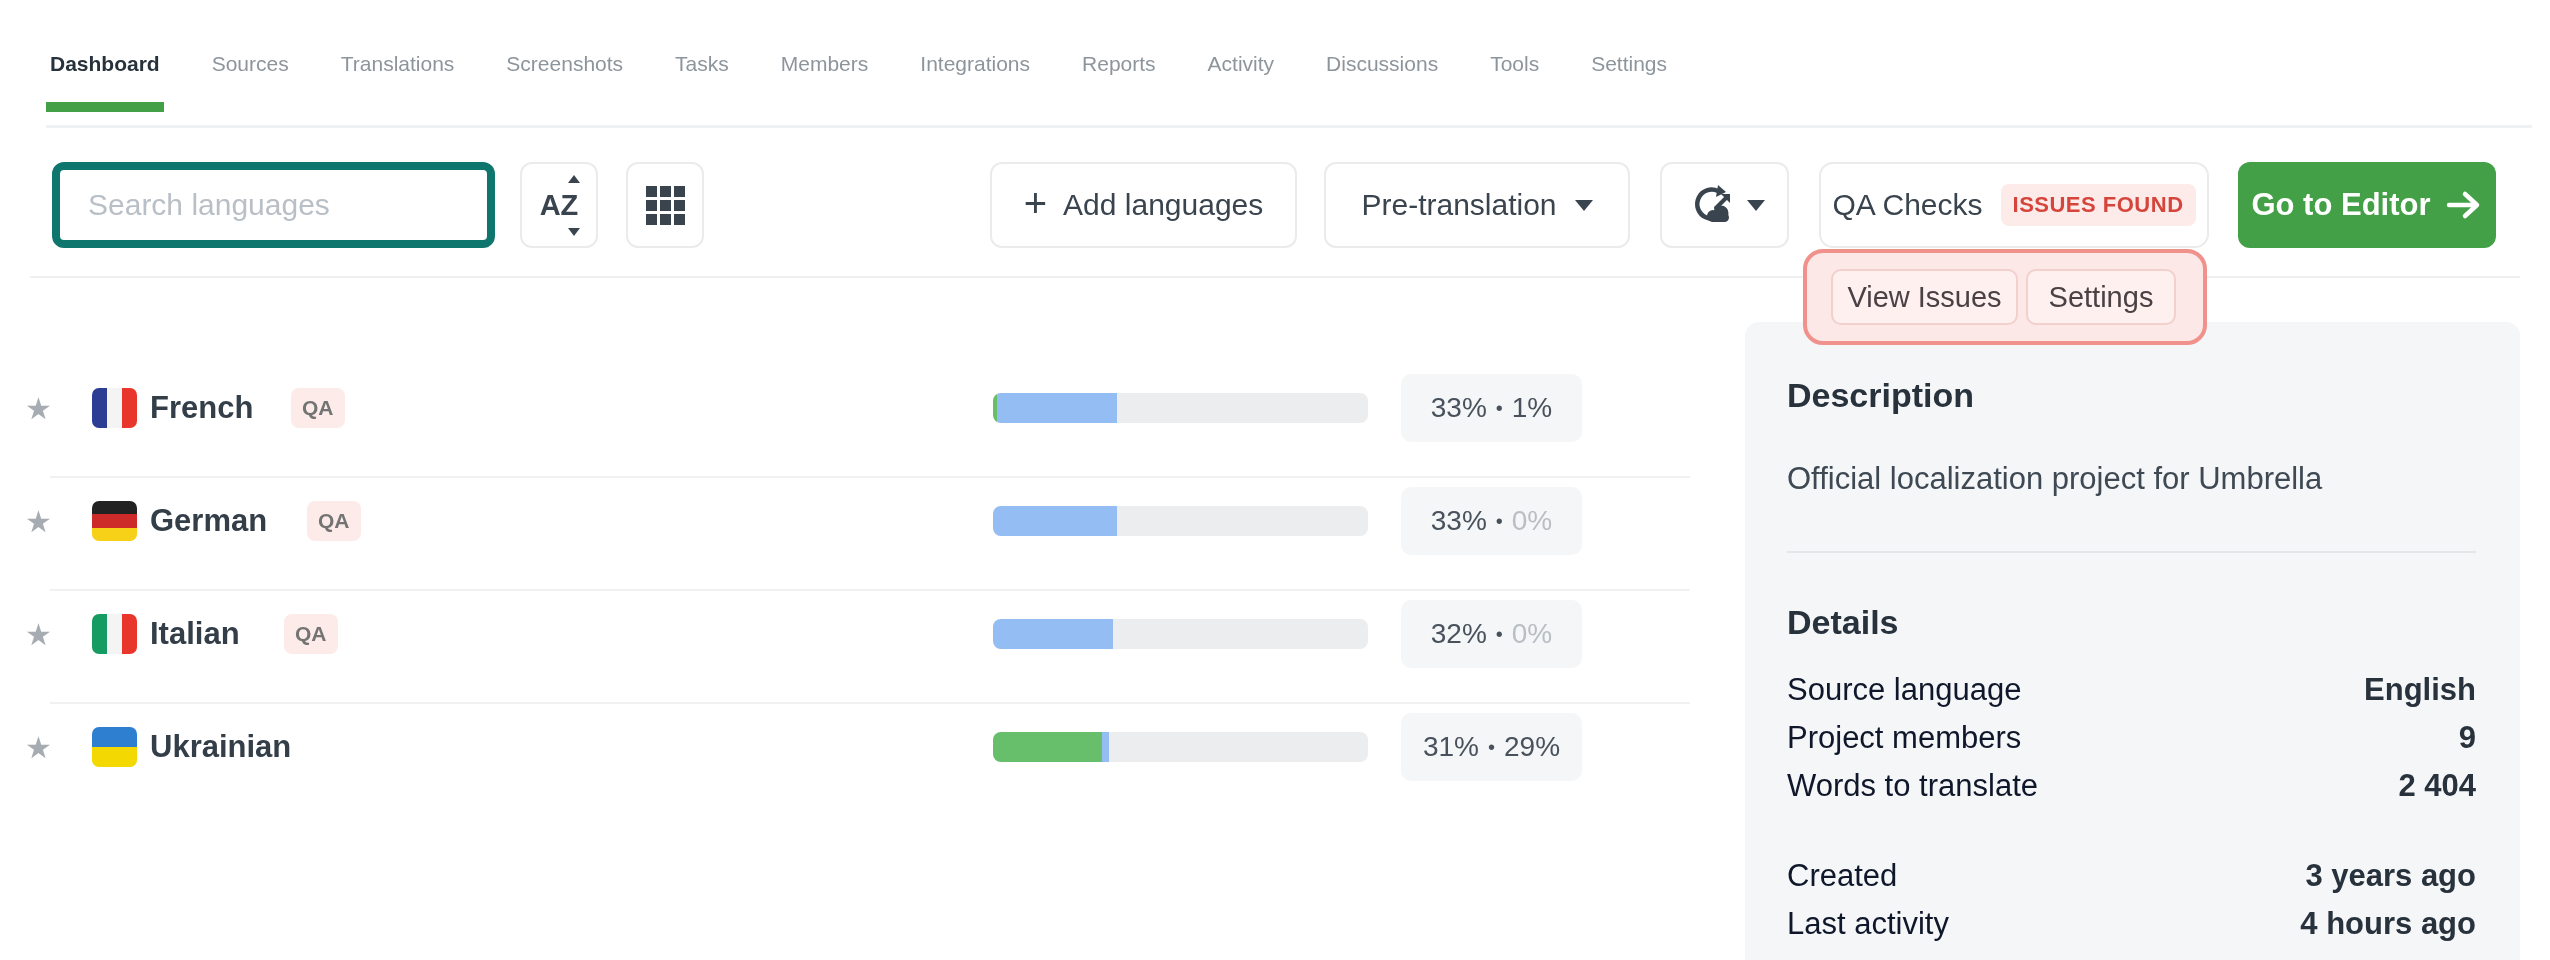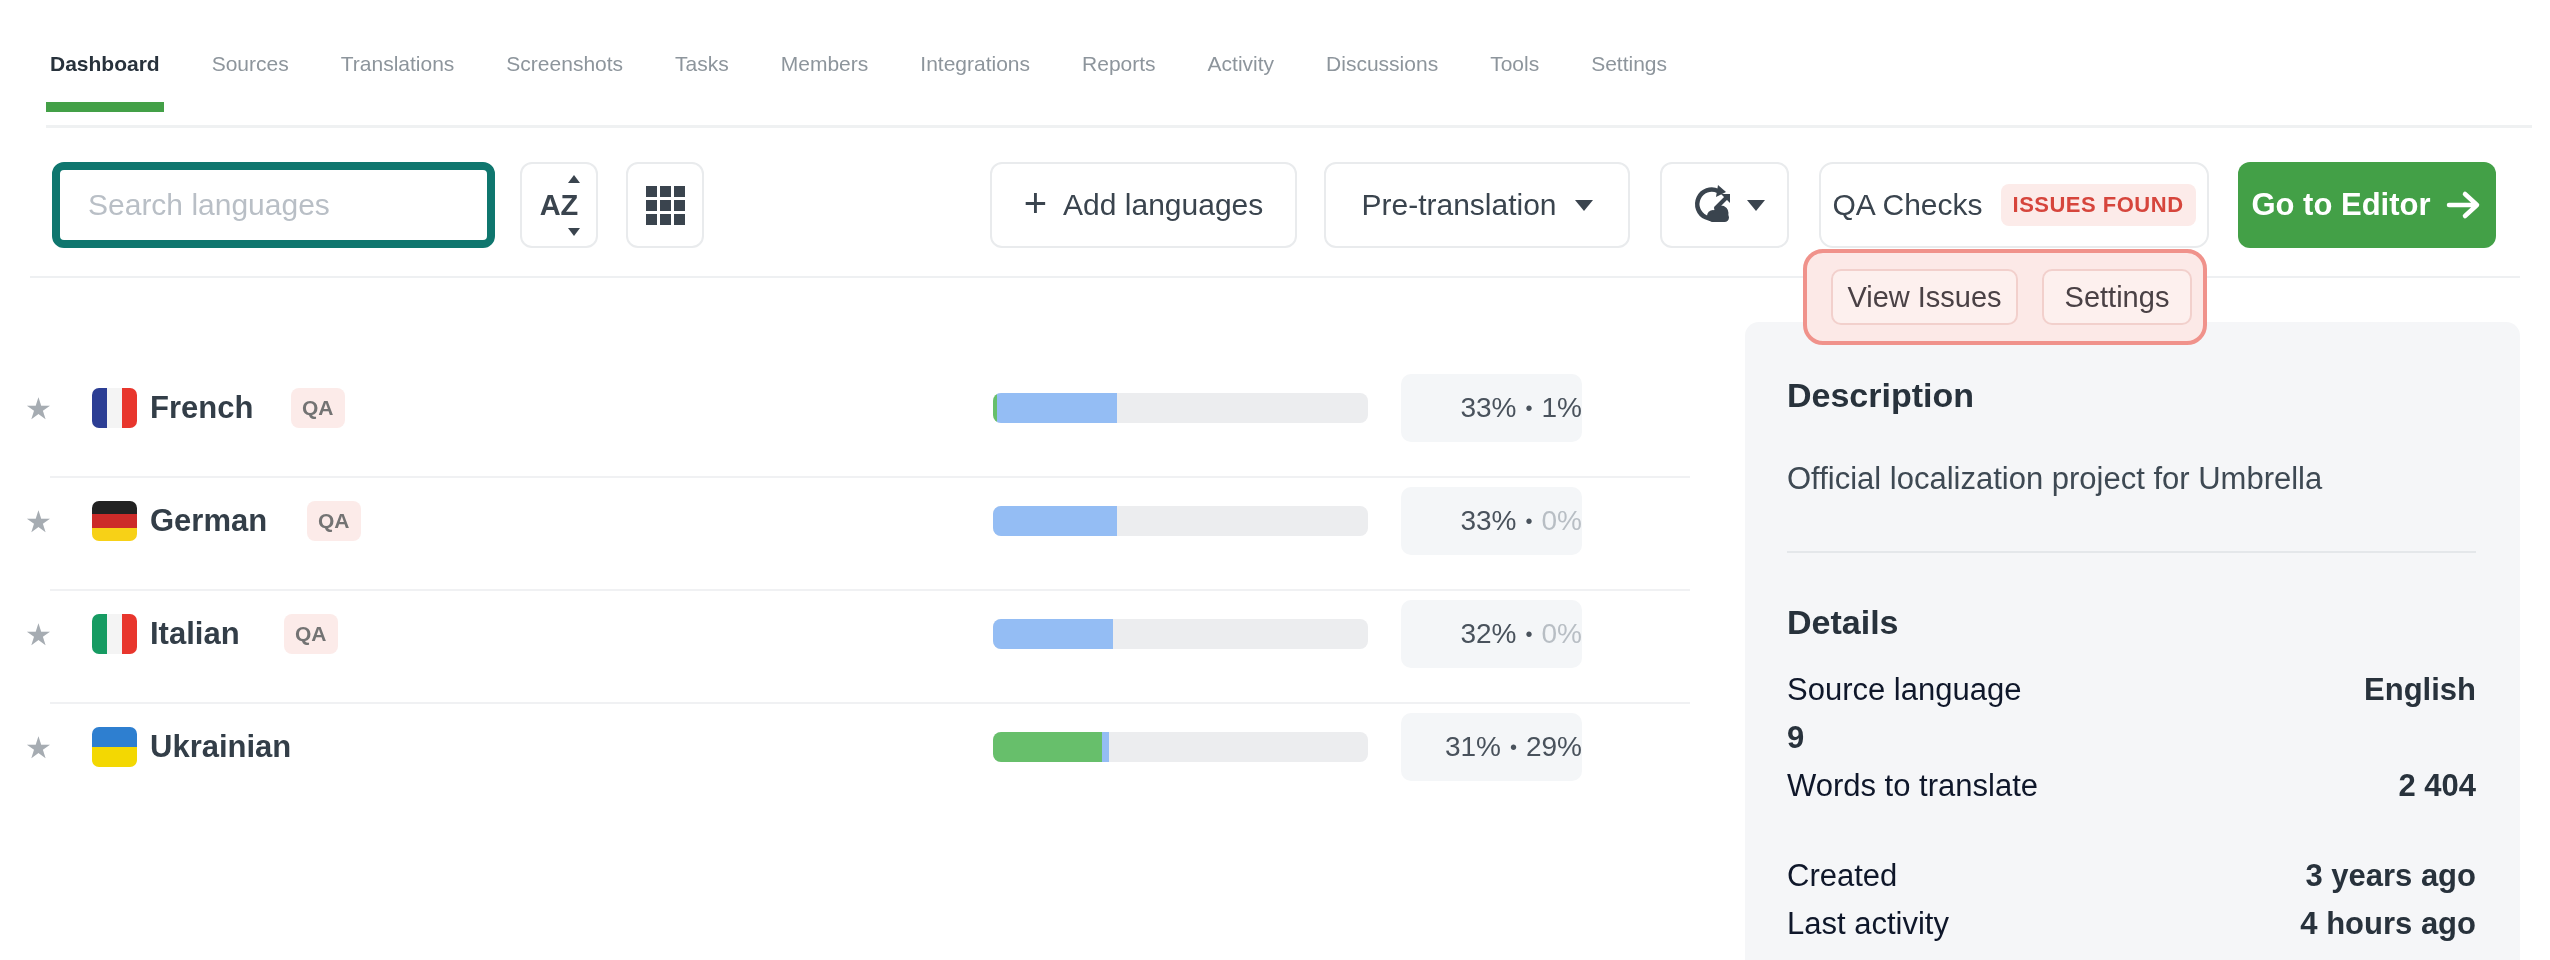--- a/index.html
+++ b/index.html
@@ -32,21 +32,21 @@
   .az-wrap{position:relative;display:flex;align-items:center;font-size:29px;font-weight:600;color:#3a444e;}
   .az-wrap .tri{position:absolute;right:-2px;width:0;height:0;border-left:6px solid transparent;border-right:6px solid transparent;}
   .az-wrap .tri.up{top:-14px;border-bottom:8px solid #3a444e;}
   .az-wrap .tri.down{bottom:-14px;border-top:8px solid #3a444e;}
   .grid-icon{display:grid;grid-template-columns:repeat(3,11px);grid-template-rows:repeat(3,11px);gap:3px;}
   .grid-icon i{background:#3a444e;}
 
   .section-line{position:absolute;left:30px;right:30px;top:276px;height:2px;background:#eef0f2;z-index:1;}
 
   
-  .qa-popup{position:absolute;left:1803px;top:249px;width:404px;height:96px;background:#fce9e7;border:4px solid #f0928b;border-radius:20px;display:flex;align-items:center;padding-left:24px;gap:24px;z-index:6;}
+  .qa-popup{position:absolute;left:1803px;top:249px;width:404px;height:96px;background:#fce9e7;border:4px solid #f0928b;border-radius:20px;display:flex;align-items:center;padding-left:24px;gap:8px;z-index:6;}
   .popup-btn{height:56px;border:2px solid #f2d0cc;background:#fdf0ee;border-radius:10px;display:flex;align-items:center;justify-content:center;font-size:29px;font-weight:500;color:#4a4145;cursor:pointer;}
   .popup-btn.view{width:187px;}
   .popup-btn.settings{width:150px;}
 
   
   .lang-row{position:absolute;left:0;width:1690px;height:110px;}
   .row-0{top:353px;} .row-1{top:466px;} .row-2{top:579px;} .row-3{top:692px;}
   .divider{position:absolute;left:50px;width:1640px;height:2px;background:#f0f1f3;}
   .div-0{top:476px;} .div-1{top:589px;} .div-2{top:702px;}
   .star{position:absolute;left:25px;top:50%;transform:translateY(-50%);font-size:30px;color:#a6acb2;cursor:pointer;}
@@ -57,21 +57,21 @@
   .flag-de i:nth-child(1){background:#222;} .flag-de i:nth-child(2){background:#cc2b29;} .flag-de i:nth-child(3){background:#f7d117;}
   .flag-it i:nth-child(1){background:#169b62;} .flag-it i:nth-child(2){background:#f4f4f4;} .flag-it i:nth-child(3){background:#e8362d;}
   .flag-ua i:nth-child(1){background:#2e7fd0;} .flag-ua i:nth-child(2){background:#f3d802;}
   .lang-name{position:absolute;left:150px;top:50%;transform:translateY(-50%);font-size:31px;font-weight:700;color:#333e48;cursor:pointer;}
   .qa-tag{position:absolute;top:50%;transform:translateY(-50%);height:40px;padding:0 11px;display:flex;align-items:center;font-size:21px;font-weight:600;color:#737373;background:#fcebe9;border-radius:8px;cursor:pointer;}
   .row-0 .qa-tag{left:291px;} .row-1 .qa-tag{left:307px;} .row-2 .qa-tag{left:284px;}
   .bar{position:absolute;left:993px;top:40px;width:375px;height:30px;border-radius:8px;background:#ecedef;overflow:hidden;display:flex;}
   .bar .seg{height:100%;}
   .seg.green{background:#67bf6b;}
   .seg.blue{background:#94bdf4;}
-  .pct{position:absolute;left:1401px;top:21px;width:181px;height:68px;background:#f4f6f8;border-radius:10px;display:flex;align-items:center;justify-content:flex-end;font-size:28px;font-weight:500;color:#49525c;}
+  .pct{position:absolute;left:1401px;top:21px;width:181px;height:68px;background:#f4f6f8;border-radius:10px;display:flex;align-items:center;justify-content:center;font-size:28px;font-weight:500;color:#49525c;}
   .pct .dot{font-size:20px;margin:0 9px;}
   .pct .muted{color:#b8bec4;}
 
   
   .panel{position:absolute;left:1745px;top:322px;width:775px;height:638px;background:#f5f6f8;border-radius:14px 14px 0 0;padding:54px 44px 0 42px;overflow:hidden;}
   .panel h2{margin:0;font-size:34px;font-weight:700;color:#28323c;}
   .desc-title{margin-bottom:46px !important;}
   .desc-text{font-size:31px;color:#3e4953;margin:0 0 54px 0;}
   .panel-hr{border:none;border-top:2px solid #e4e7ea;margin:0 0 50px 0;}
   .details-title{margin-bottom:24px !important;}
@@ -259,20 +259,21 @@
     <h2 class="desc-title">Description</h2>
     <p class="desc-text">Official localization project for Umbrella</p>
     <hr class="panel-hr">
     <h2 class="details-title">Details</h2>
 
     <div class="kv">
       <span class="k">Source language</span>
       <span class="v">English</span>
     </div>
     <div class="kv">
+      <span class="k">Project members</span>
       <span class="v">9</span>
     </div>
     <div class="kv">
       <span class="k">Words to translate</span>
       <span class="v">2 404</span>
     </div>
 
     <div class="activity-group">
       <div class="kv">
         <span class="k">Created</span>

